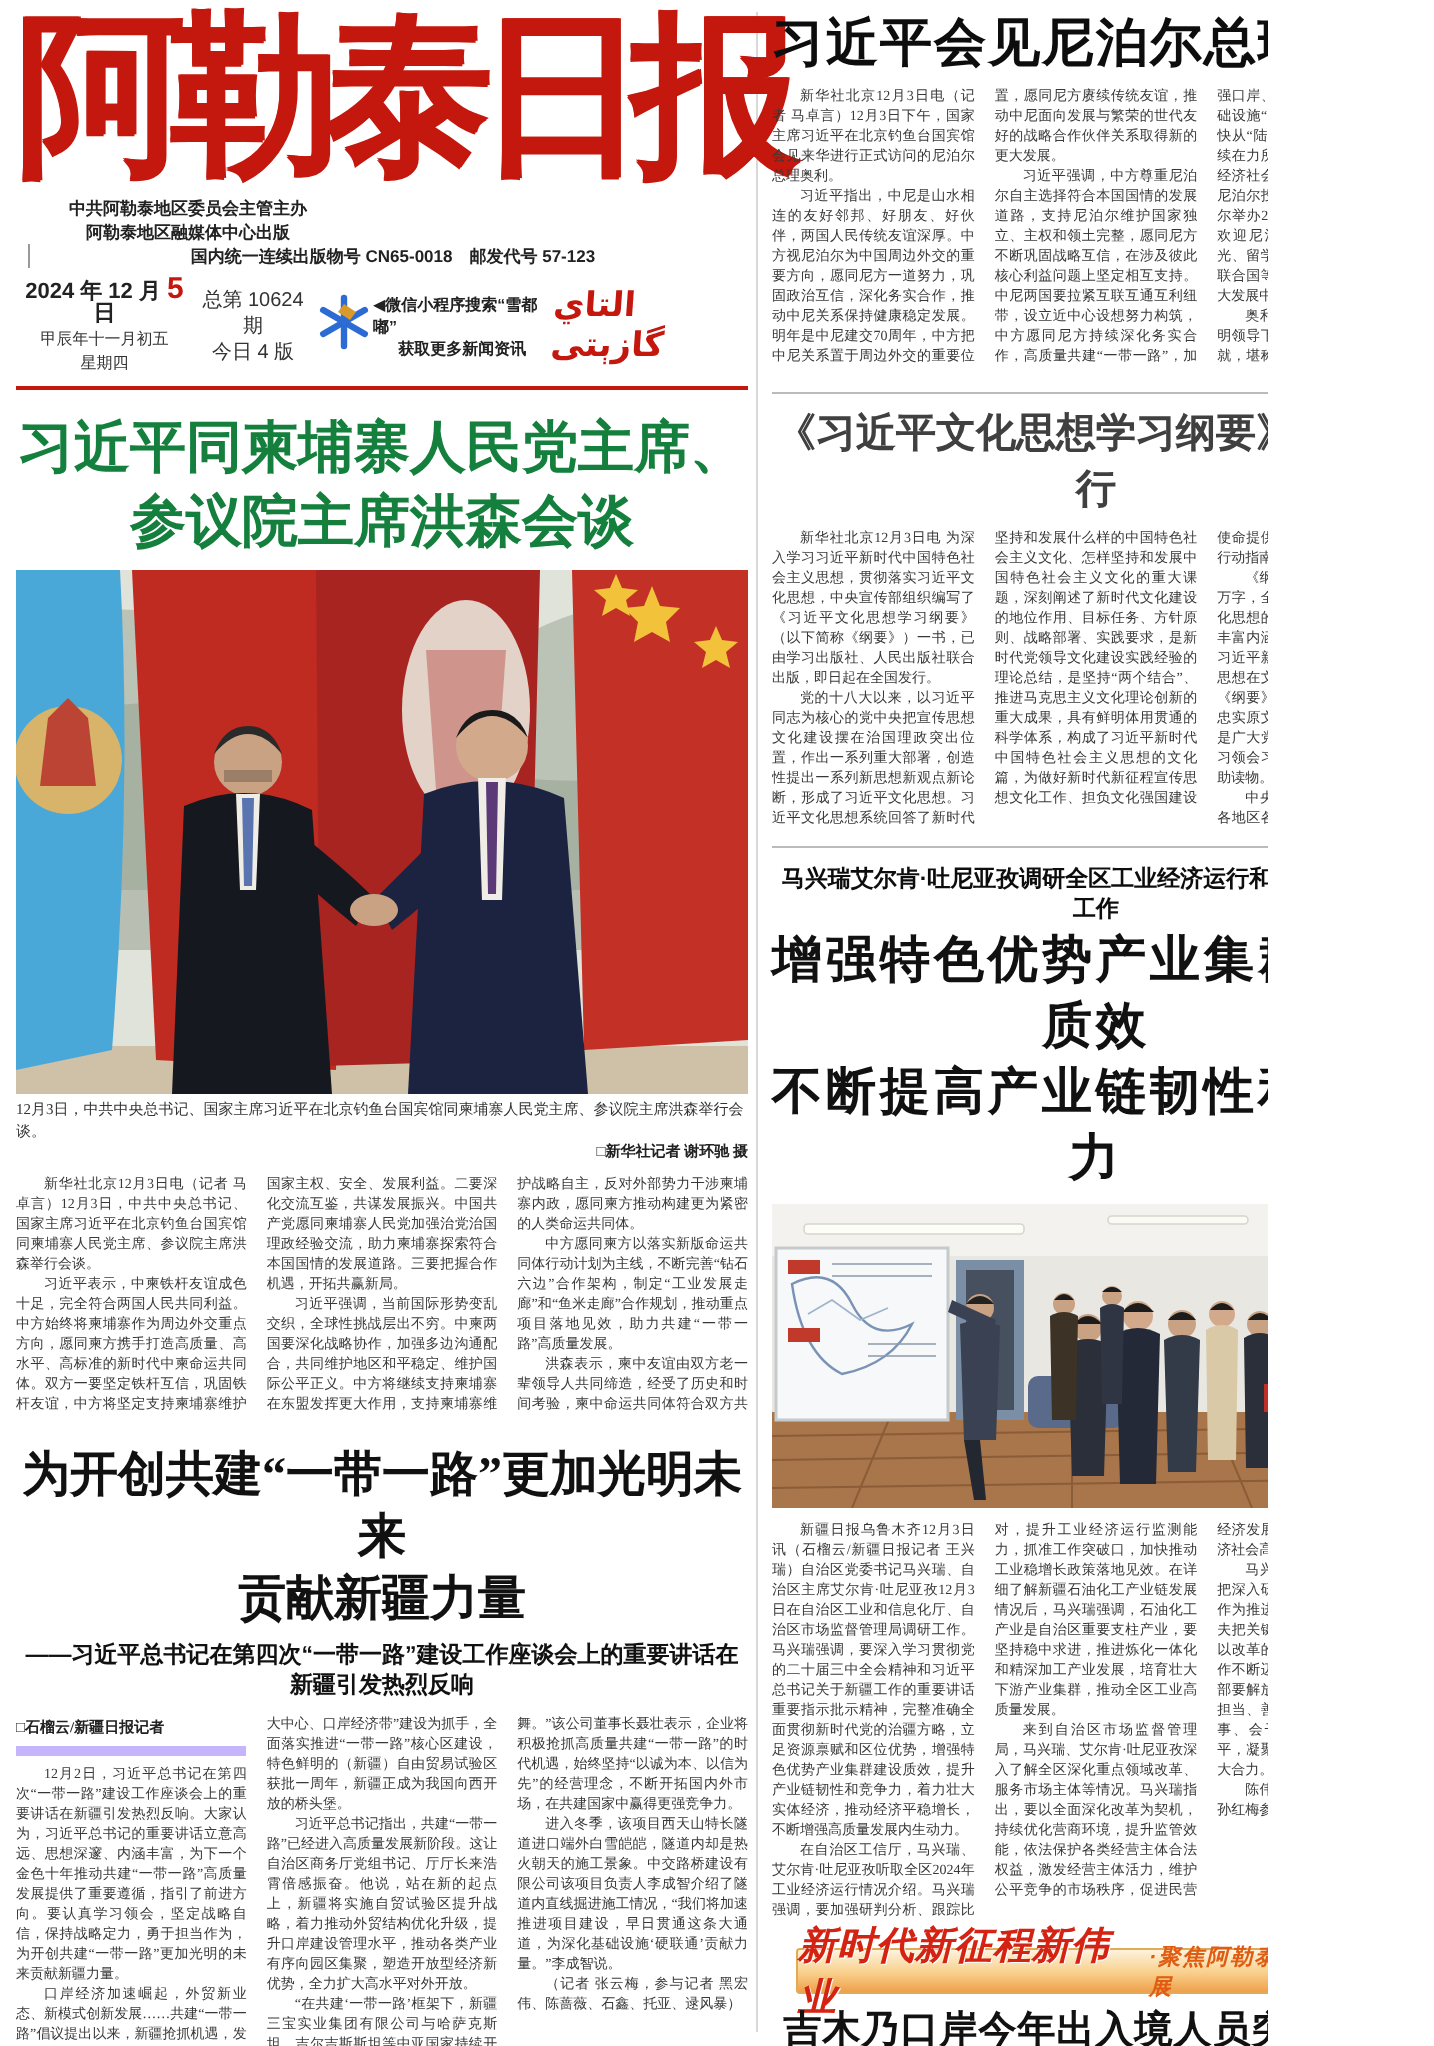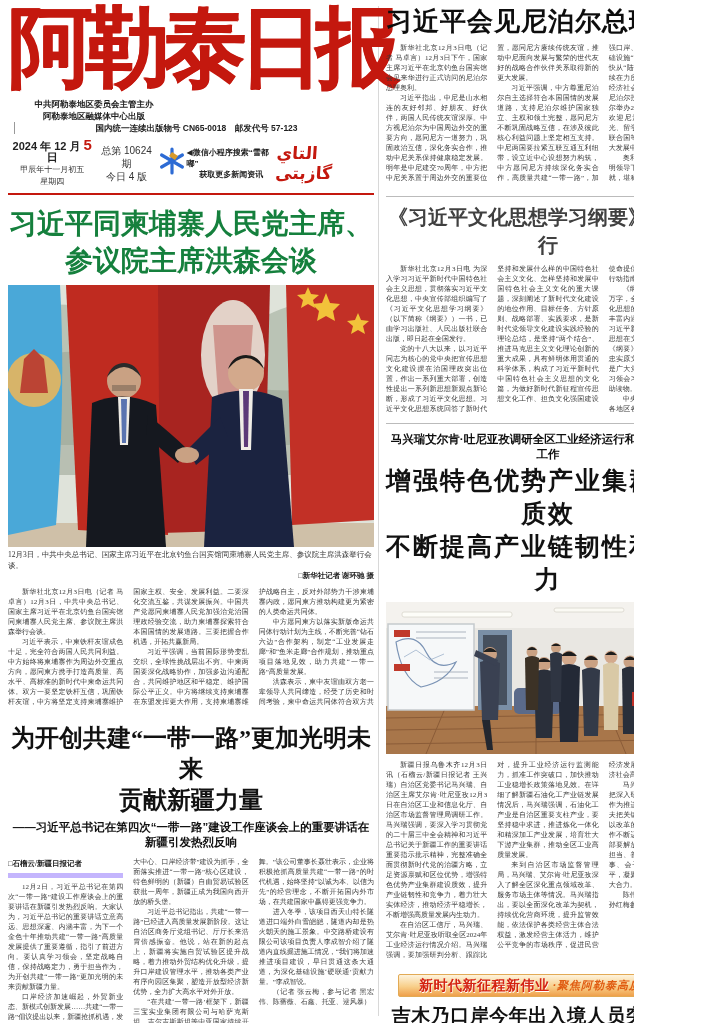--- a/index.html
+++ b/index.html
@@ -67,21 +67,21 @@
     font-family:"Liberation Serif","DejaVu Serif",serif;
   }
   .v-caption .v-credit { font-weight:bold; color:#111; }
 
   
   .banner {
     margin:8px auto 0 auto; width:300px; height:23px; border:1px solid #e2aa55;
     background:linear-gradient(180deg,#fdf3dd 0%, #f8cf8a 55%, #efa04b 100%);
     display:flex; align-items:center; justify-content:center; gap:3px; border-radius:2px;
   }
-  .banner-main { color:#d42312; font-weight:900; font-size:14px; 
+  .banner-main { color:#d42312; font-weight:900; font-size:19px; font-style:italic;
                  text-shadow:0.5px 0.5px 0 #fff; letter-spacing:0.5px;}
   .banner-sub { color:#e05c12; font-weight:bold; font-size:11px; font-style:italic; letter-spacing:1px;}
 </style>
 </head>
 <body>
 
 <div class="page">
   <div class="vdivider"></div>
 
   <div class="col-left">

